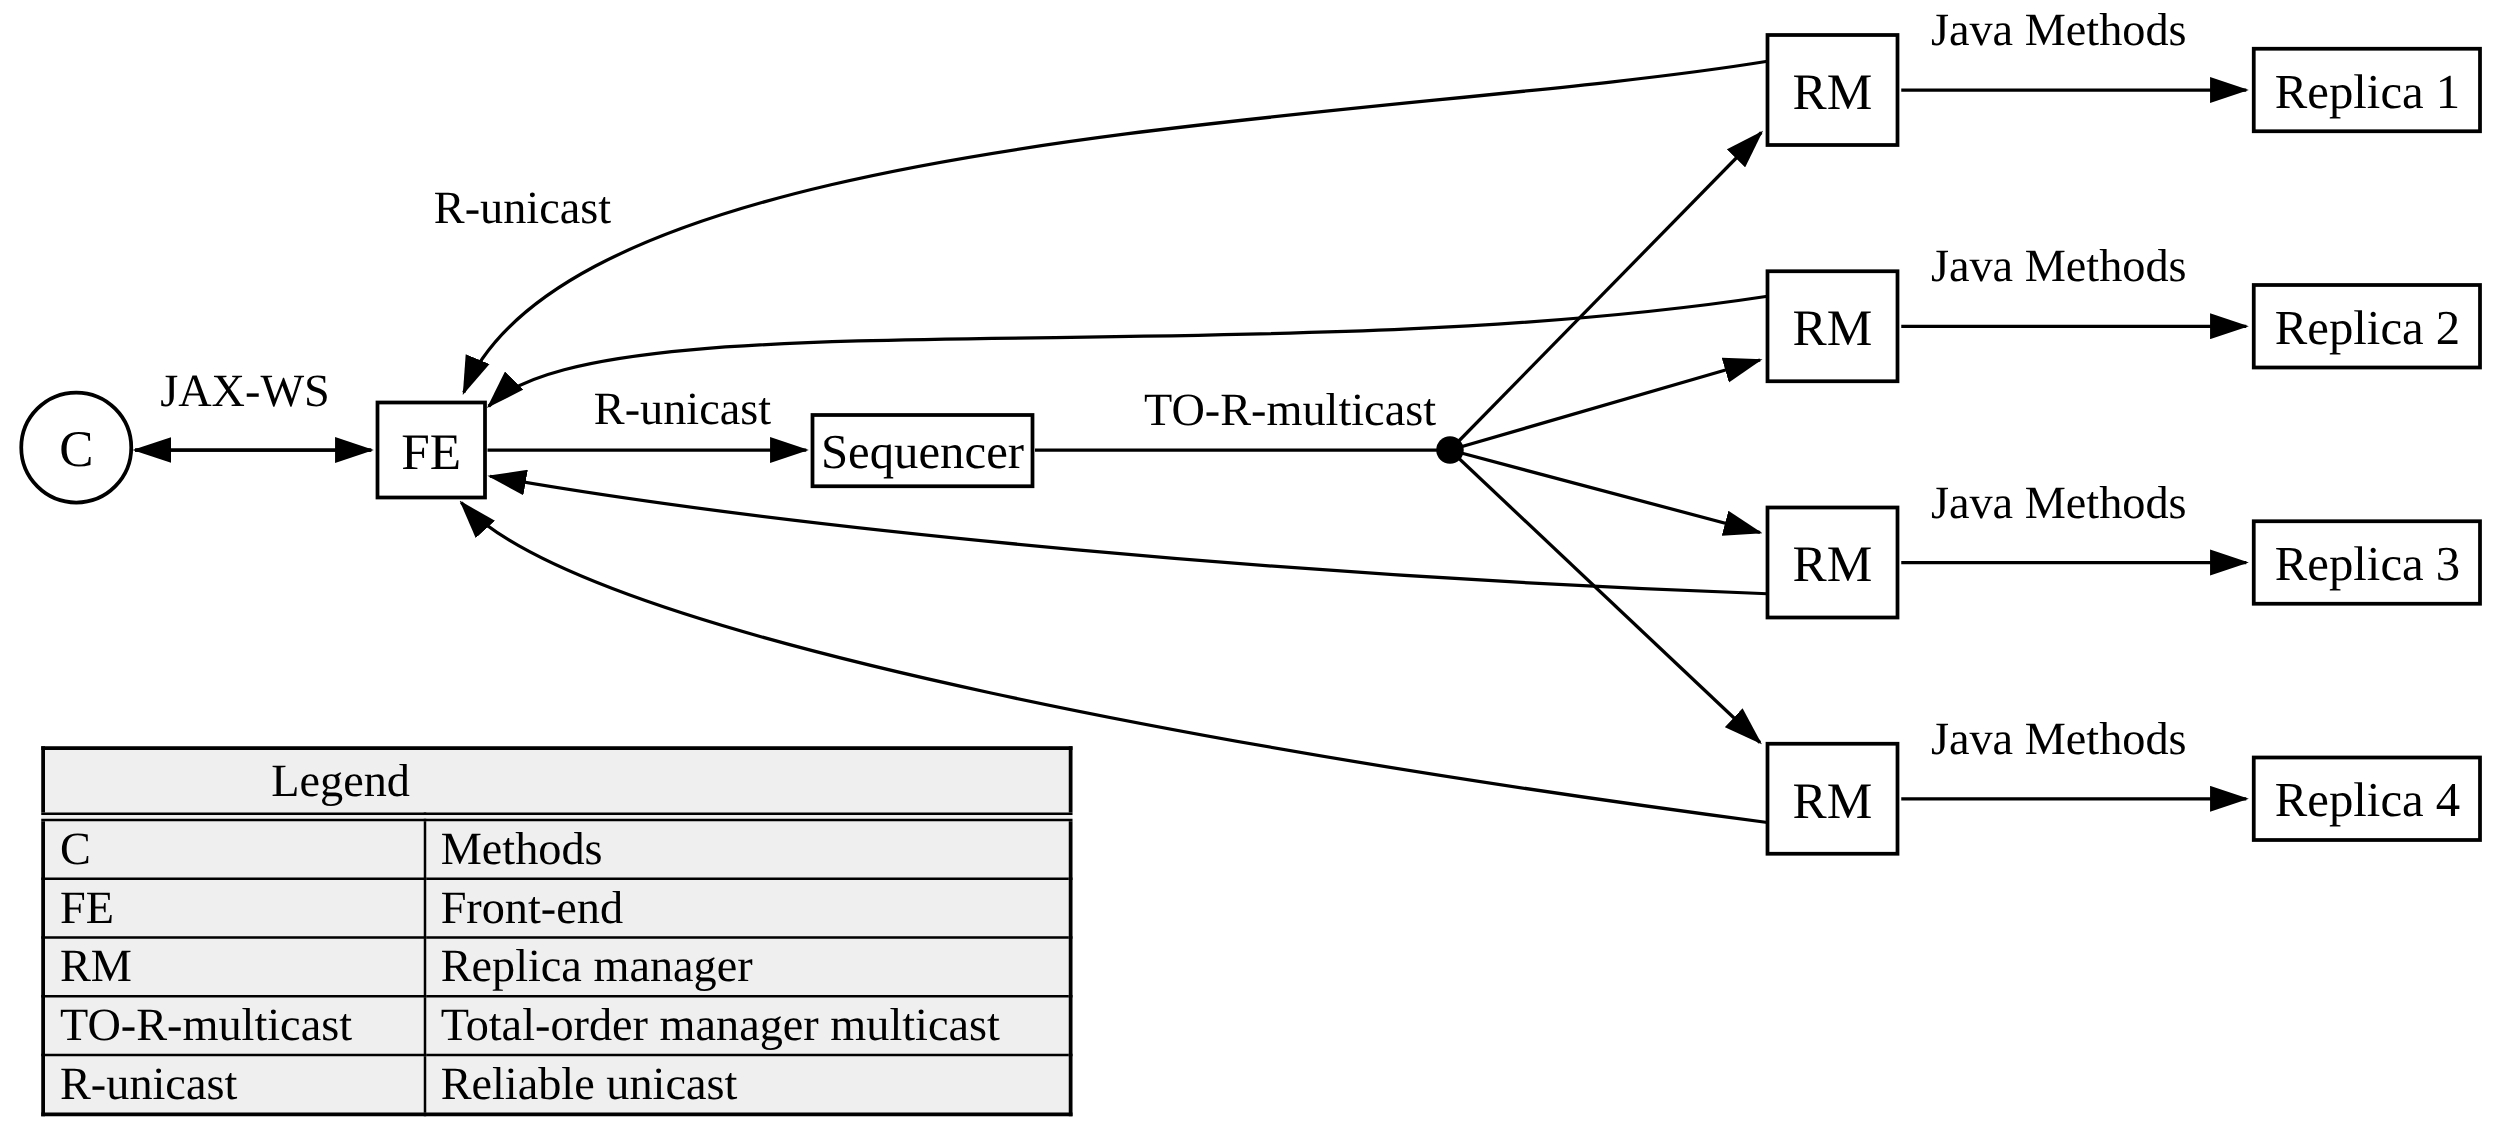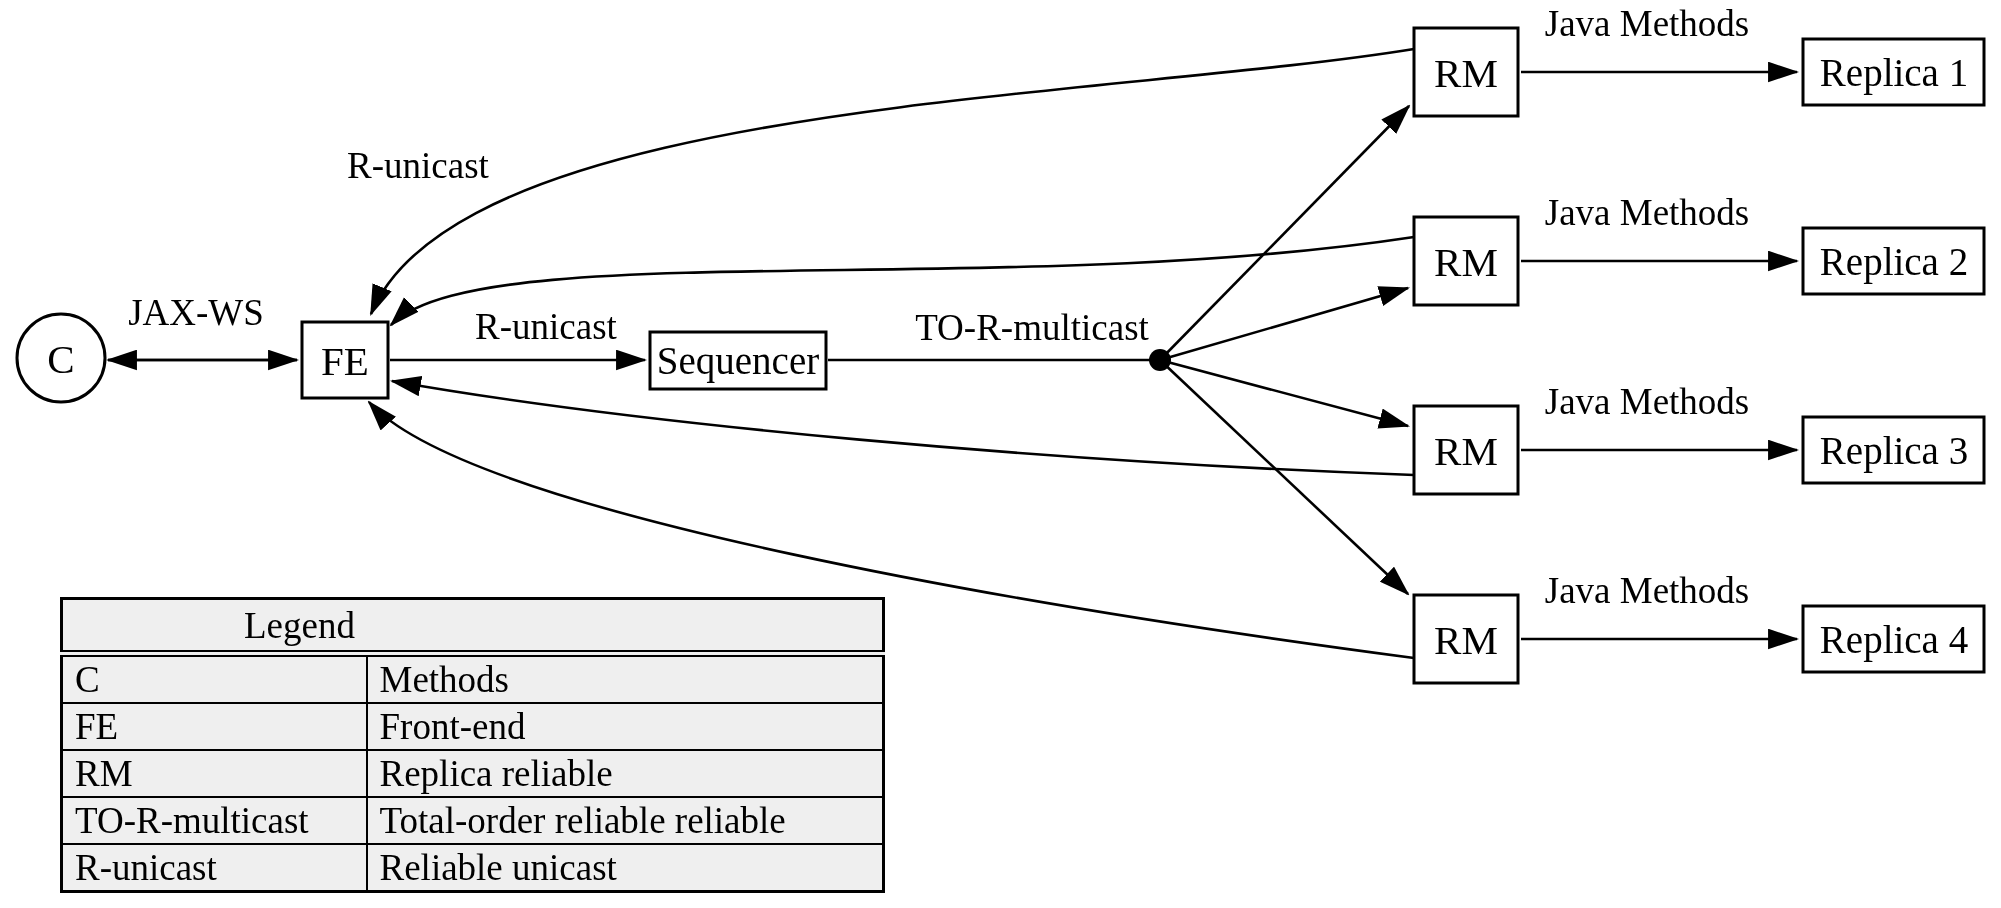--- a/index.html
+++ b/index.html
@@ -27,21 +27,20 @@
     position: absolute;
     left: 33px;
     top: 597px;
     width: 825px;
     height: 292px;
     border-collapse: collapse;
     table-layout: fixed;
     background: #efefef;
     font-size: 37px;
     color: #000000;
-    margin-left: 27px;
   }
   #legend th, #legend td {
     border: 2px solid #000000;
     font-weight: normal;
     padding: 0 0 0 12px;
     text-align: left;
     vertical-align: middle;
     white-space: nowrap;
     overflow: hidden;
   }
@@ -140,25 +139,25 @@
       <tr>
         <td>C</td>
         <td>Methods</td>
       </tr>
       <tr>
         <td>FE</td>
         <td>Front-end</td>
       </tr>
       <tr>
         <td>RM</td>
-        <td>Replica reliable</td>
+        <td>Replica manager</td>
       </tr>
       <tr>
         <td>TO-R-multicast</td>
-        <td>Total-order reliable reliable</td>
+        <td>Total-order manager multicast</td>
       </tr>
       <tr>
         <td>R-unicast</td>
         <td>Reliable unicast</td>
       </tr>
     </tbody>
   </table>
 
 </div>
 

